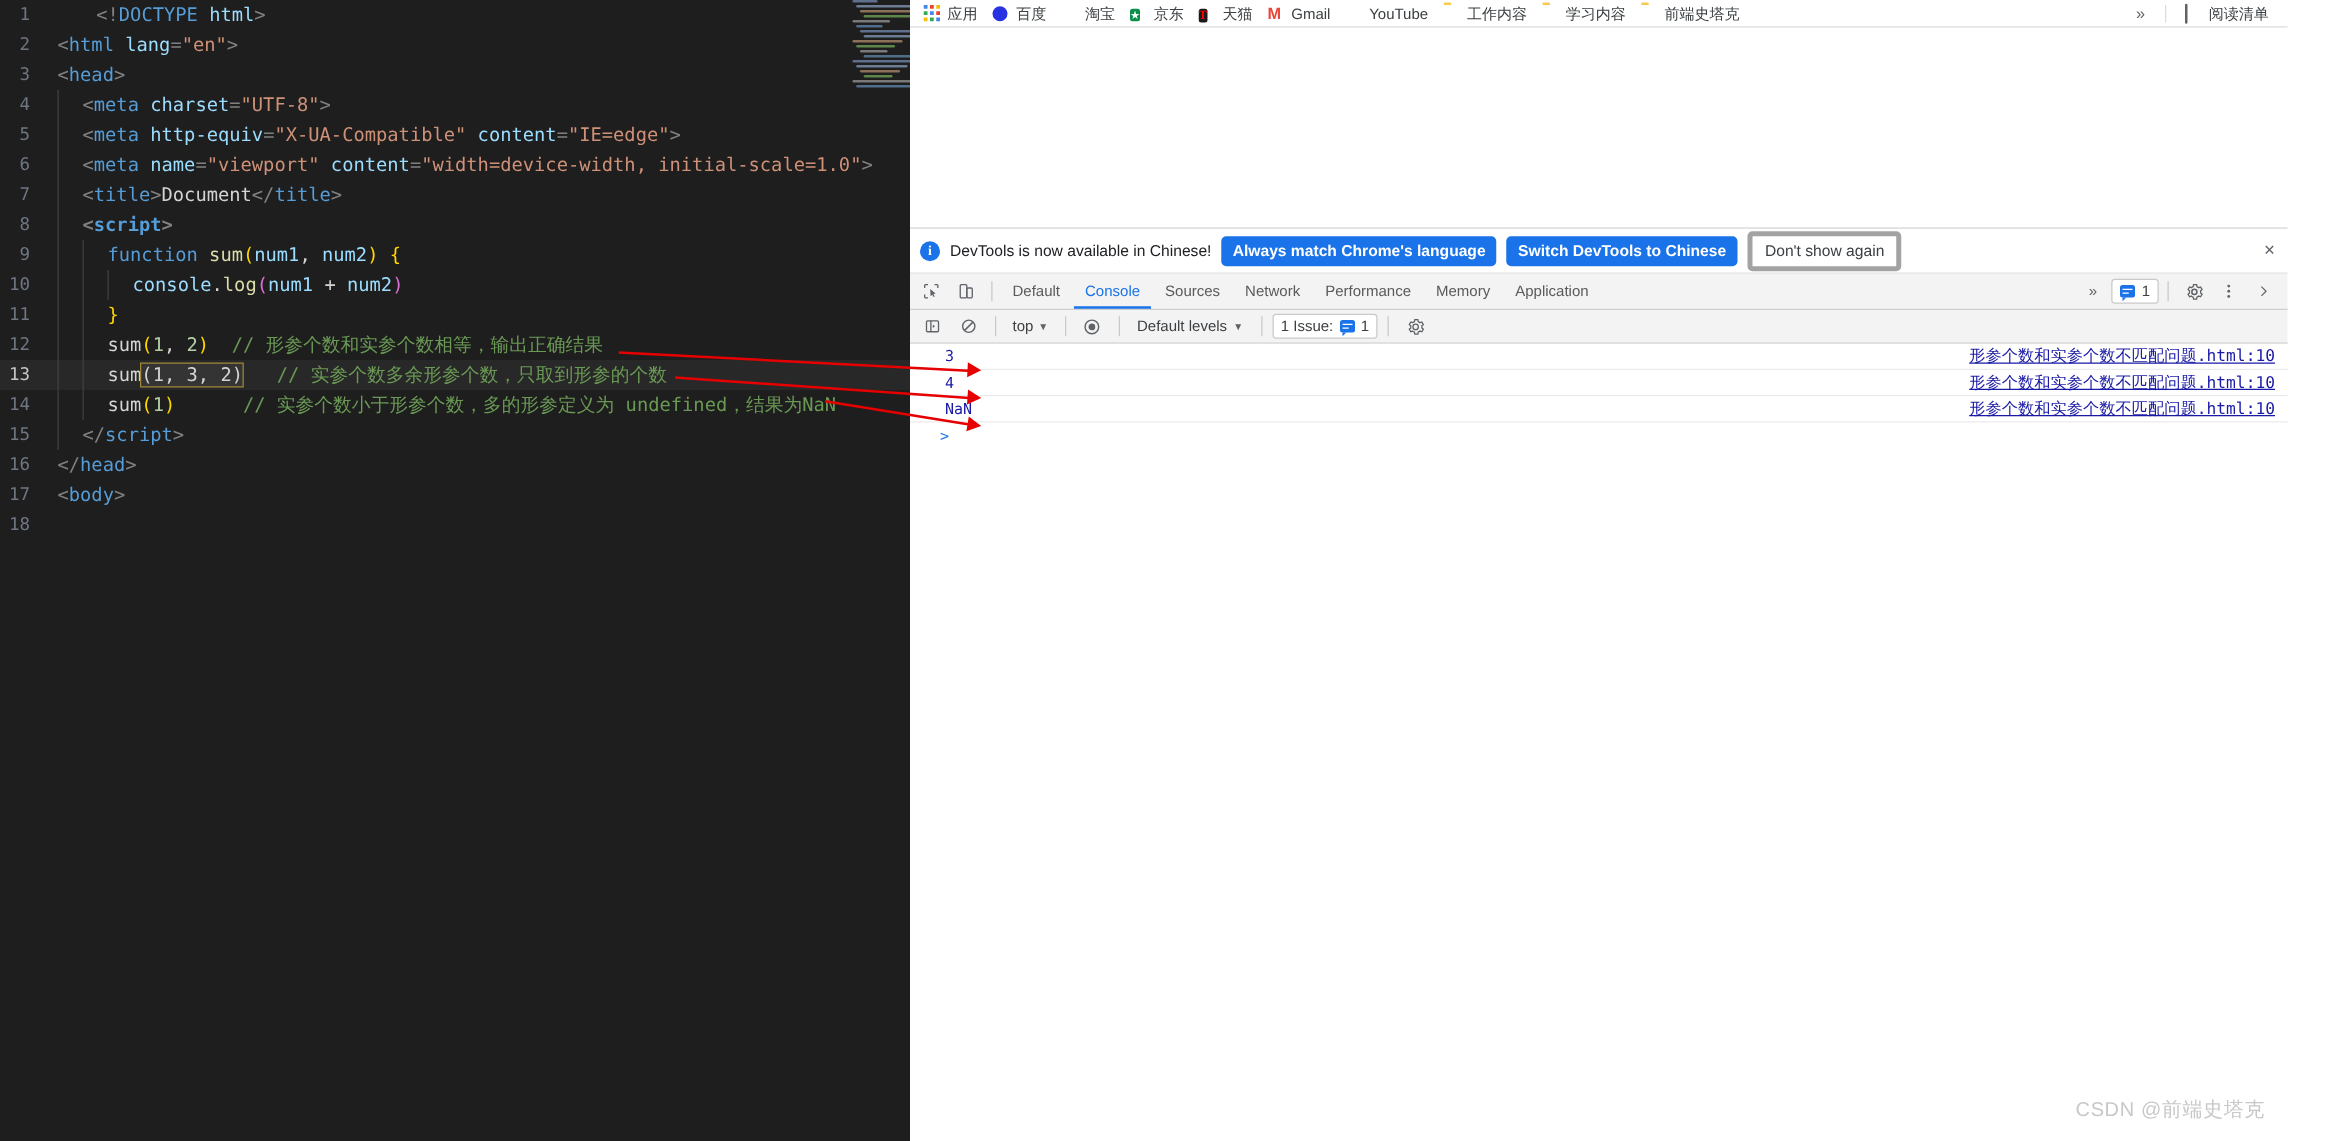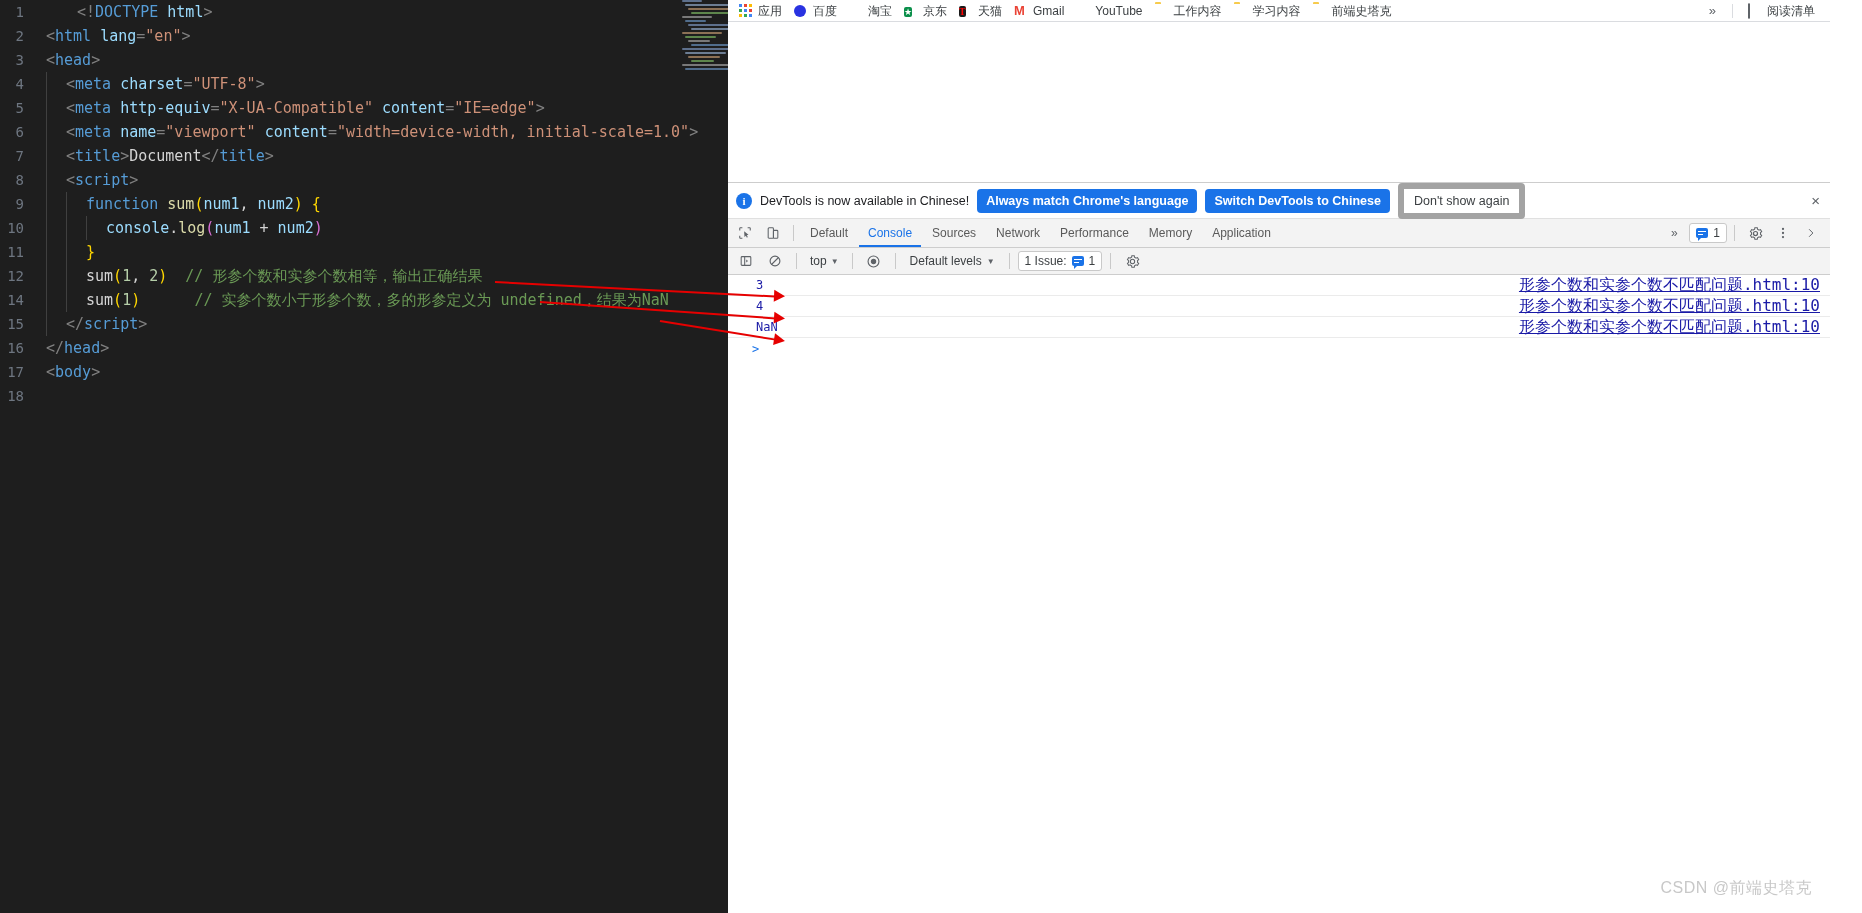--- a/index.html
+++ b/index.html
@@ -214,21 +214,21 @@
     background: #1a73e8; color: #fff;
     border: none; border-radius: 4px;
     font-size: 12.5px; font-weight: bold;
     padding: 5px 9px;
     font-family: "Liberation Sans", sans-serif;
     white-space: nowrap;
     cursor: pointer;
   }
   .btn-plain {
     background: #fff; color: #3c4043;
-    border: 6px solid #a3a3a3; border-radius: 4px;
+    border: 4px solid #a3a3a3; border-radius: 4px;
     font-size: 12.5px;
     padding: 5px 10px;
     font-family: "Liberation Sans", sans-serif;
     white-space: nowrap;
     cursor: pointer;
   }
   #i18n-close { margin-left: auto; color: #5f6368; font-size: 15px; padding-right: 2px; cursor: pointer; }
 
   
   #dt-tabs {
@@ -321,21 +321,21 @@
     padding-left: 28px;
     font-family: "DejaVu Sans Mono", "Liberation Mono", monospace;
     font-size: 12px;
   }
   .c-val { color: #1a1aa6; }
   .c-src {
     margin-left: auto;
     padding-right: 10px;
     color: #1a1aa6;
     text-decoration: underline;
-    font-size: 16px;
+    font-size: 13px;
     cursor: pointer;
     white-space: nowrap;
   }
   .c-prompt {
     height: 21px;
     padding-left: 24px;
     display: flex; align-items: center;
     color: #6e6e6e;
     font-family: "DejaVu Sans Mono", monospace;
     font-size: 12px;
@@ -376,25 +376,26 @@
 
   <div id="editor">
     <div id="code-lines">
         <div class="code-row"><span class="ln">1</span><span class="code-text"><span style="padding-left: 0px; margin-left: 31px;"><span class="t-punc">&lt;!</span><span class="t-tag">DOCTYPE</span><span class="t-plain"> </span><span class="t-attr">html</span><span class="t-punc">&gt;</span></span></span></div>
         <div class="code-row"><span class="ln">2</span><span class="code-text"><span style="padding-left: 0px;"><span class="t-punc">&lt;</span><span class="t-tag">html</span><span class="t-plain"> </span><span class="t-attr">lang</span><span class="t-punc">=</span><span class="t-str">"en"</span><span class="t-punc">&gt;</span></span></span></div>
         <div class="code-row"><span class="ln">3</span><span class="code-text"><span style="padding-left: 0px;"><span class="t-punc">&lt;</span><span class="t-tag">head</span><span class="t-punc">&gt;</span></span></span></div>
         <div class="code-row"><span class="ln">4</span><span class="code-text"><span class="guide" style="left: 0px;"></span><span style="padding-left: 20px;"><span class="t-punc">&lt;</span><span class="t-tag">meta</span><span class="t-plain"> </span><span class="t-attr">charset</span><span class="t-punc">=</span><span class="t-str">"UTF-8"</span><span class="t-punc">&gt;</span></span></span></div>
         <div class="code-row"><span class="ln">5</span><span class="code-text"><span class="guide" style="left: 0px;"></span><span style="padding-left: 20px;"><span class="t-punc">&lt;</span><span class="t-tag">meta</span><span class="t-plain"> </span><span class="t-attr">http-equiv</span><span class="t-punc">=</span><span class="t-str">"X-UA-Compatible"</span><span class="t-plain"> </span><span class="t-attr">content</span><span class="t-punc">=</span><span class="t-str">"IE=edge"</span><span class="t-punc">&gt;</span></span></span></div>
         <div class="code-row"><span class="ln">6</span><span class="code-text"><span class="guide" style="left: 0px;"></span><span style="padding-left: 20px;"><span class="t-punc">&lt;</span><span class="t-tag">meta</span><span class="t-plain"> </span><span class="t-attr">name</span><span class="t-punc">=</span><span class="t-str">"viewport"</span><span class="t-plain"> </span><span class="t-attr">content</span><span class="t-punc">=</span><span class="t-str">"width=device-width, initial-scale=1.0"</span><span class="t-punc">&gt;</span></span></span></div>
         <div class="code-row"><span class="ln">7</span><span class="code-text"><span class="guide" style="left: 0px;"></span><span style="padding-left: 20px;"><span class="t-punc">&lt;</span><span class="t-tag">title</span><span class="t-punc">&gt;</span><span class="t-plain">Document</span><span class="t-punc">&lt;/</span><span class="t-tag">title</span><span class="t-punc">&gt;</span></span></span></div>
-        <div class="code-row"><span class="ln">8</span><span class="code-text"><span class="guide" style="left: 0px;"></span><span style="padding-left: 20px;"><span class="t-punc">&lt;</span><span class="t-tag">script</span><span class="t-punc">&gt;</span></span></span></div>
+        <div class="code-row"><span class="ln">8</span><span class="code-text"><span class="guide" style="left: 0px;"></span><span style="padding-left: 20px; font-weight: bold;"><span class="t-punc">&lt;</span><span class="t-tag">script</span><span class="t-punc">&gt;</span></span></span></div>
         <div class="code-row"><span class="ln">9</span><span class="code-text"><span class="guide" style="left: 0px;"></span><span class="guide" style="left: 20px;"></span><span style="padding-left: 40px;"><span class="t-kw">function</span><span class="t-plain"> </span><span class="t-fn">sum</span><span class="t-brace1">(</span><span class="t-param">num1</span><span class="t-op">, </span><span class="t-param">num2</span><span class="t-brace1">)</span><span class="t-plain"> </span><span class="t-brace1">{</span></span></span></div>
         <div class="code-row"><span class="ln">10</span><span class="code-text"><span class="guide" style="left: 0px;"></span><span class="guide" style="left: 20px;"></span><span class="guide" style="left: 40px;"></span><span style="padding-left: 60px;"><span class="t-obj">console</span><span class="t-op">.</span><span class="t-meth">log</span><span class="t-brace2">(</span><span class="t-var">num1</span><span class="t-op"> + </span><span class="t-var">num2</span><span class="t-brace2">)</span></span></span></div>
         <div class="code-row"><span class="ln">11</span><span class="code-text"><span class="guide" style="left: 0px;"></span><span class="guide" style="left: 20px;"></span><span style="padding-left: 40px;"><span class="t-brace1">}</span></span></span></div>
         <div class="code-row"><span class="ln">12</span><span class="code-text"><span class="guide" style="left: 0px;"></span><span class="guide" style="left: 20px;"></span><span style="padding-left: 40px;"><span class="t-plain">sum</span><span class="t-brace1">(</span><span class="t-num">1</span><span class="t-op">, </span><span class="t-num">2</span><span class="t-brace1">)</span><span class="t-plain">  </span><span class="t-comment">// 形参个数和实参个数相等，输出正确结果</span></span></span></div>
+        <div class="code-row current"><span class="ln">13</span><span class="code-text"><span class="guide" style="left: 0px;"></span><span class="guide" style="left: 20px;"></span><span style="padding-left: 40px;"><span class="t-plain">sum</span><span class="sel-box t-plain">(1, 3, 2)</span><span class="t-plain">   </span><span class="t-comment">// 实参个数多余形参个数，只取到形参的个数</span></span></span></div>
         <div class="code-row"><span class="ln">14</span><span class="code-text"><span class="guide" style="left: 0px;"></span><span class="guide" style="left: 20px;"></span><span style="padding-left: 40px;"><span class="t-plain">sum</span><span class="t-brace1">(</span><span class="t-num">1</span><span class="t-brace1">)</span><span class="t-plain">      </span><span class="t-comment">// 实参个数小于形参个数，多的形参定义为 undefined，结果为NaN</span></span></span></div>
         <div class="code-row"><span class="ln">15</span><span class="code-text"><span class="guide" style="left: 0px;"></span><span style="padding-left: 20px;"><span class="t-punc">&lt;/</span><span class="t-tag">script</span><span class="t-punc">&gt;</span></span></span></div>
         <div class="code-row"><span class="ln">16</span><span class="code-text"><span style="padding-left: 0px;"><span class="t-punc">&lt;/</span><span class="t-tag">head</span><span class="t-punc">&gt;</span></span></span></div>
         <div class="code-row"><span class="ln">17</span><span class="code-text"><span style="padding-left: 0px;"><span class="t-punc">&lt;</span><span class="t-tag">body</span><span class="t-punc">&gt;</span></span></span></div>
         <div class="code-row"><span class="ln">18</span><span class="code-text"><span style="padding-left: 0px;"></span></span></div>
       </div>
 
     <div id="minimap">
         <div class="mm-line" style="width: 20px; background: rgb(106, 127, 160); margin-left: 0px;"></div>
         <div class="mm-line" style="width: 57px; background: rgb(122, 142, 168); margin-left: 3px;"></div>

